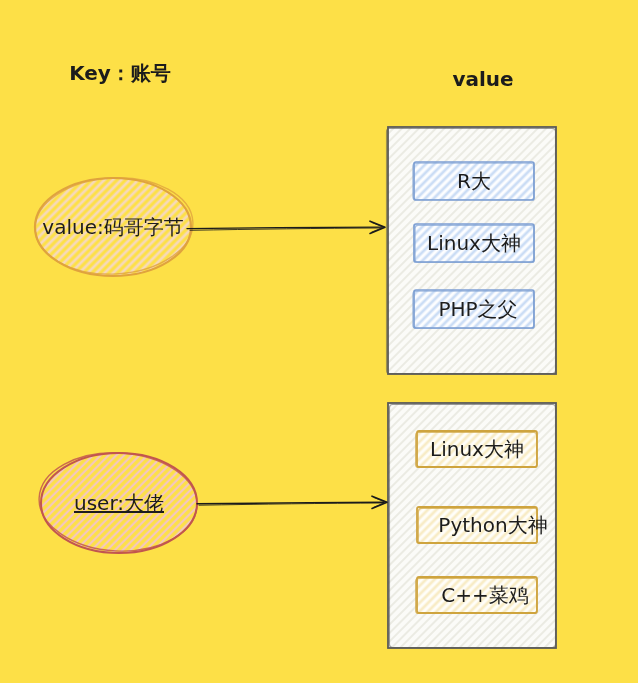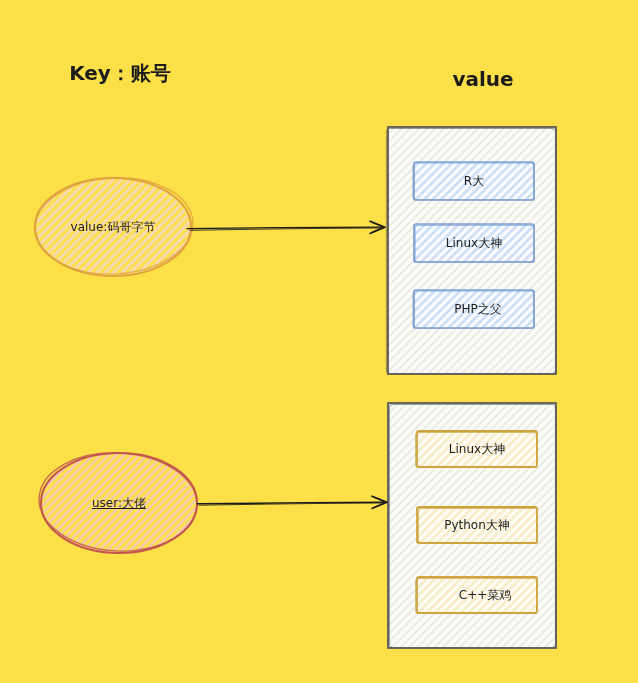--- a/index.html
+++ b/index.html
@@ -16,21 +16,21 @@
   .txt {
     position: absolute;
     display: flex;
     align-items: center;
     justify-content: center;
     text-align: center;
     white-space: nowrap;
   }
   .hdr { font-weight: bold; font-size: 20px; line-height: 27px; }
   .hdr-col { flex-direction: column; }
-  .lbl { font-size: 12px; }
+  .lbl { font-size: 20px; }
 </style>
 </head>
 <body>
 
 <div class="canvas" style="background: #fde047;">
 
   <svg class="layer" width="638" height="683" viewBox="0 0 638 683">
     <defs>
       <pattern id="hatchPeach" patternUnits="userSpaceOnUse" width="6" height="6" patternTransform="rotate(-45)">
         <line x1="0" y1="3" x2="6" y2="3" stroke="#F6D9BA" stroke-width="2.8"></line>
@@ -120,16 +120,16 @@
   </div>
 
   <div class="txt lbl" style="left:35px; top:178px; width:156px; height:98px;">value:码哥字节</div>
   <div class="txt lbl" style="left:41px; top:453px; width:156px; height:100px;text-decoration:underline;">user:大佬</div>
 
   <div class="txt lbl" style="left:414px; top:162px; width:120px; height:38px;">R大</div>
   <div class="txt lbl" style="left:414px; top:224px; width:120px; height:38px;">Linux大神</div>
   <div class="txt lbl" style="left:414px; top:290px; width:128px; height:38px;">PHP之父</div>
 
   <div class="txt lbl" style="left:417px; top:431px; width:120px; height:36px;">Linux大神</div>
-  <div class="txt lbl" style="left:417px; top:507px; width:120px; height:36px;">Python大神</div>
+  <div class="txt lbl" style="left:433px; top:507px; width:120px; height:36px;">Python大神</div>
   <div class="txt lbl" style="left:417px; top:577px; width:136px; height:36px;">C++菜鸡</div>
 
 </div>
 
 </body></html>

